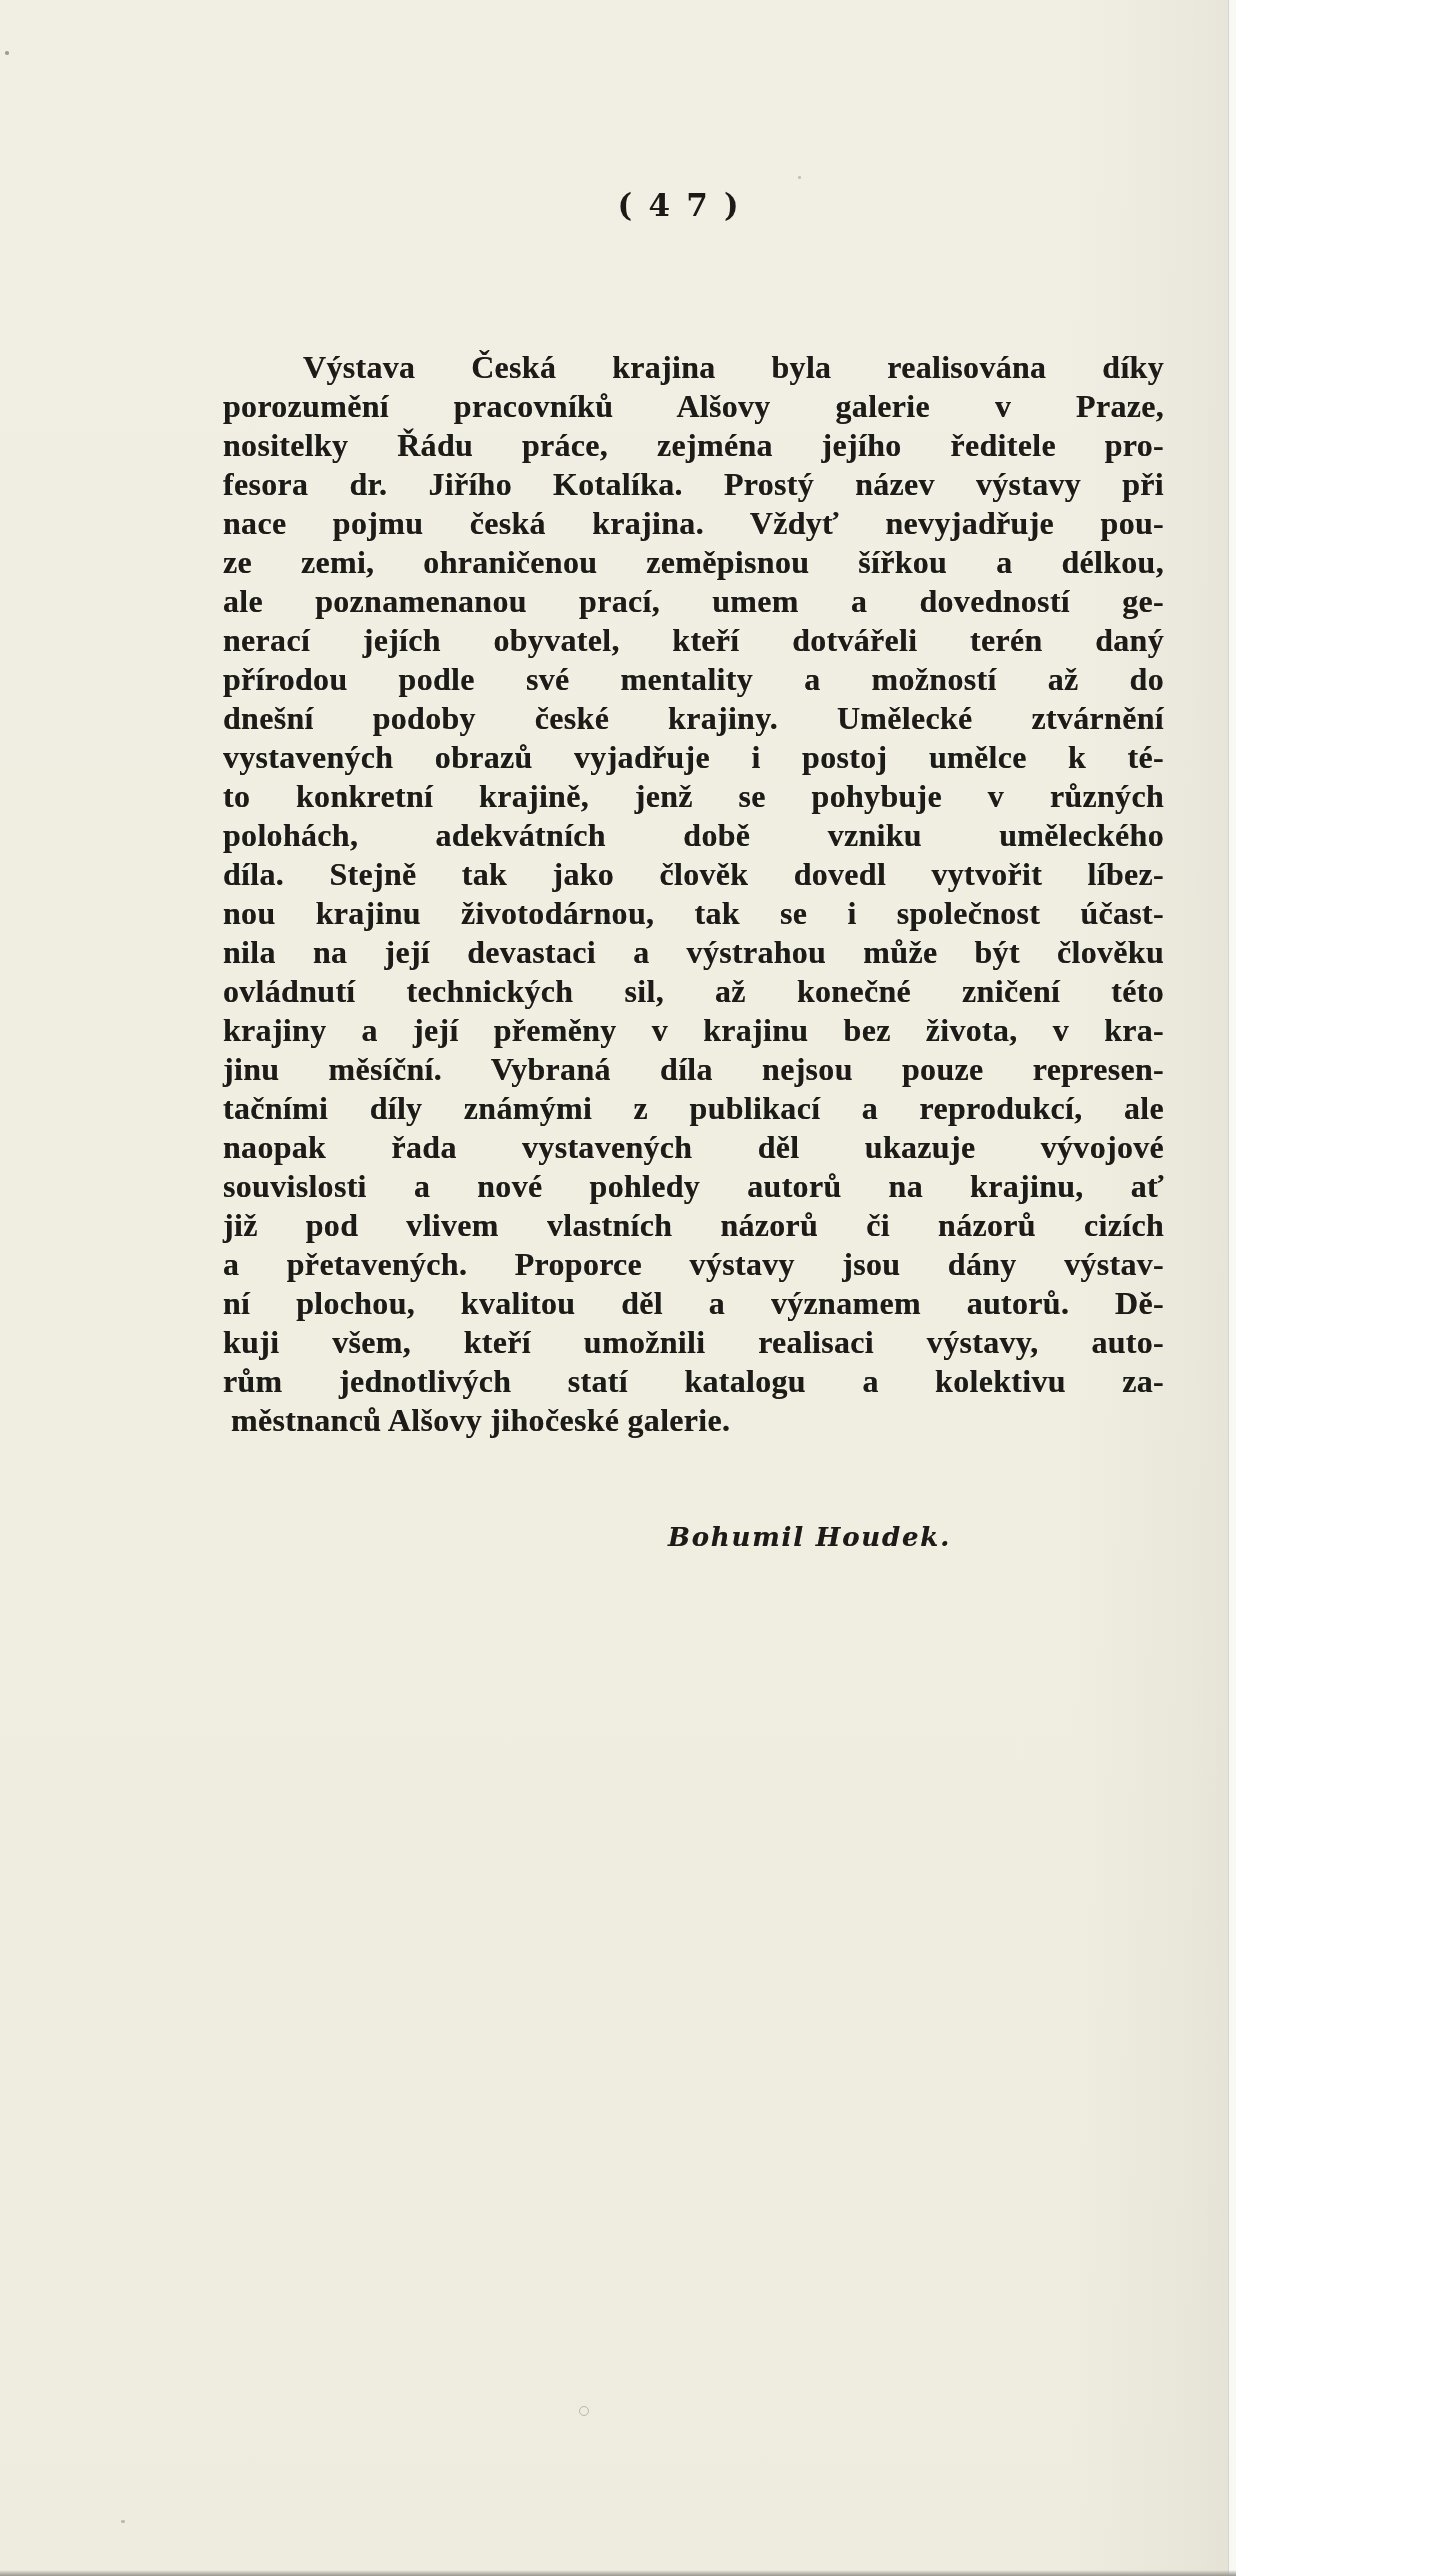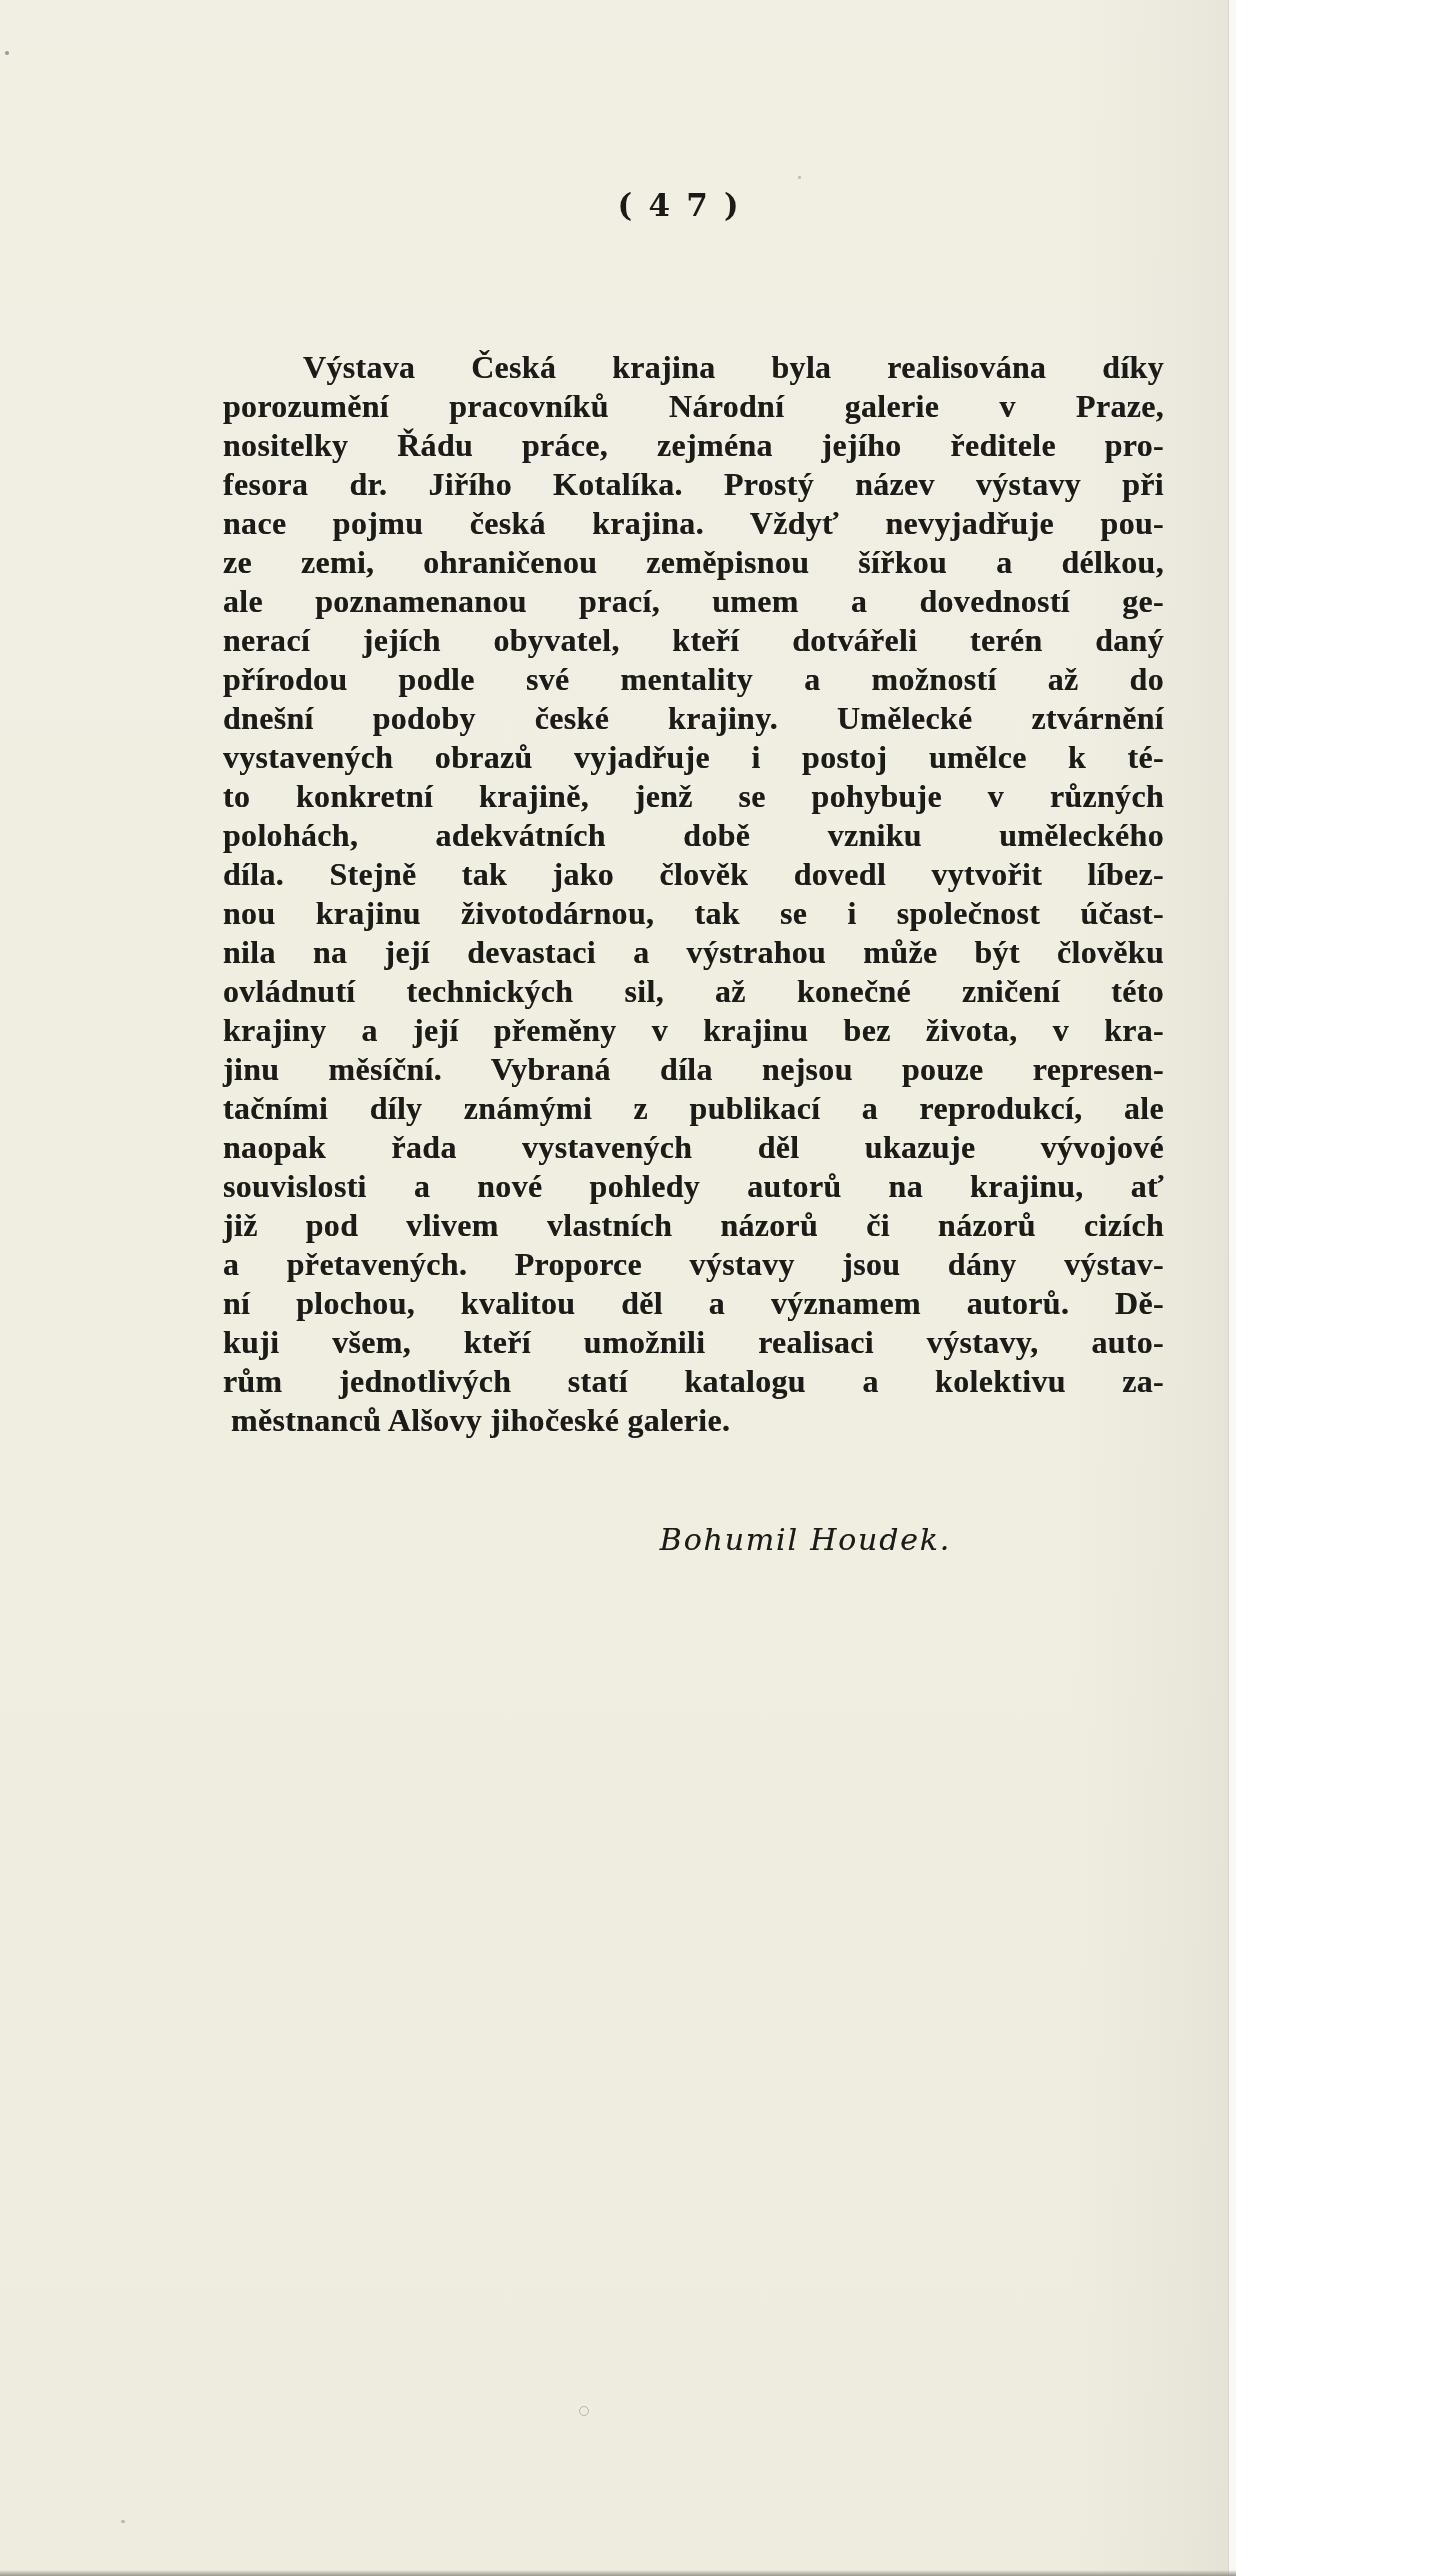--- a/index.html
+++ b/index.html
@@ -70,23 +70,23 @@
     padding-left: 80px;
   }
   .text-block .line.last {
     text-align-last: left;
     margin-left: 8px;
   }
   .signature {
     position: absolute;
     top: 1522px;
     right: 285px;
-    font-size: 30px;
+    font-size: 26px;
     font-style: italic;
-    font-weight: normal;
+    font-weight: bold;
     letter-spacing: 1.8px;
     color: #1c1b18;
     text-shadow: 0 0 0.5px rgba(28,27,24,0.5);
   }
   .speck {
     position: absolute;
     pointer-events: none;
   }
   .speck.dot1 { left: 5.4px; top: 51px; width: 3.6px; height: 3.6px; background: #7d7b73; border-radius: 50%; opacity: .7; }
   .speck.ring { left: 579px; top: 2406px; width: 8.2px; height: 8.2px; border: 1.8px solid #8f8d85; border-radius: 50%; opacity: .55; background: transparent; }
@@ -97,21 +97,21 @@
 </head>
 <body>
 
 <div class="page">
   <div class="scan-shade-right"></div>
 
   <div class="page-number">( 4 7 )</div>
 
   <div class="text-block">
       <div class="line indent">Výstava Česká krajina byla realisována díky</div>
-      <div class="line">porozumění pracovníků Národní galerie v Praze,</div>
+      <div class="line">porozumění pracovníků Alšovy galerie v Praze,</div>
       <div class="line">nositelky Řádu práce, zejména jejího ředitele pro-</div>
       <div class="line">fesora dr. Jiřího Kotalíka. Prostý název výstavy při</div>
       <div class="line">nace pojmu česká krajina. Vždyť nevyjadřuje pou-</div>
       <div class="line">ze zemi, ohraničenou zeměpisnou šířkou a délkou,</div>
       <div class="line">ale poznamenanou prací, umem a dovedností ge-</div>
       <div class="line">nerací jejích obyvatel, kteří dotvářeli terén daný</div>
       <div class="line">přírodou podle své mentality a možností až do</div>
       <div class="line">dnešní podoby české krajiny. Umělecké ztvárnění</div>
       <div class="line">vystavených obrazů vyjadřuje i postoj umělce k té-</div>
       <div class="line">to konkretní krajině, jenž se pohybuje v různých</div>

